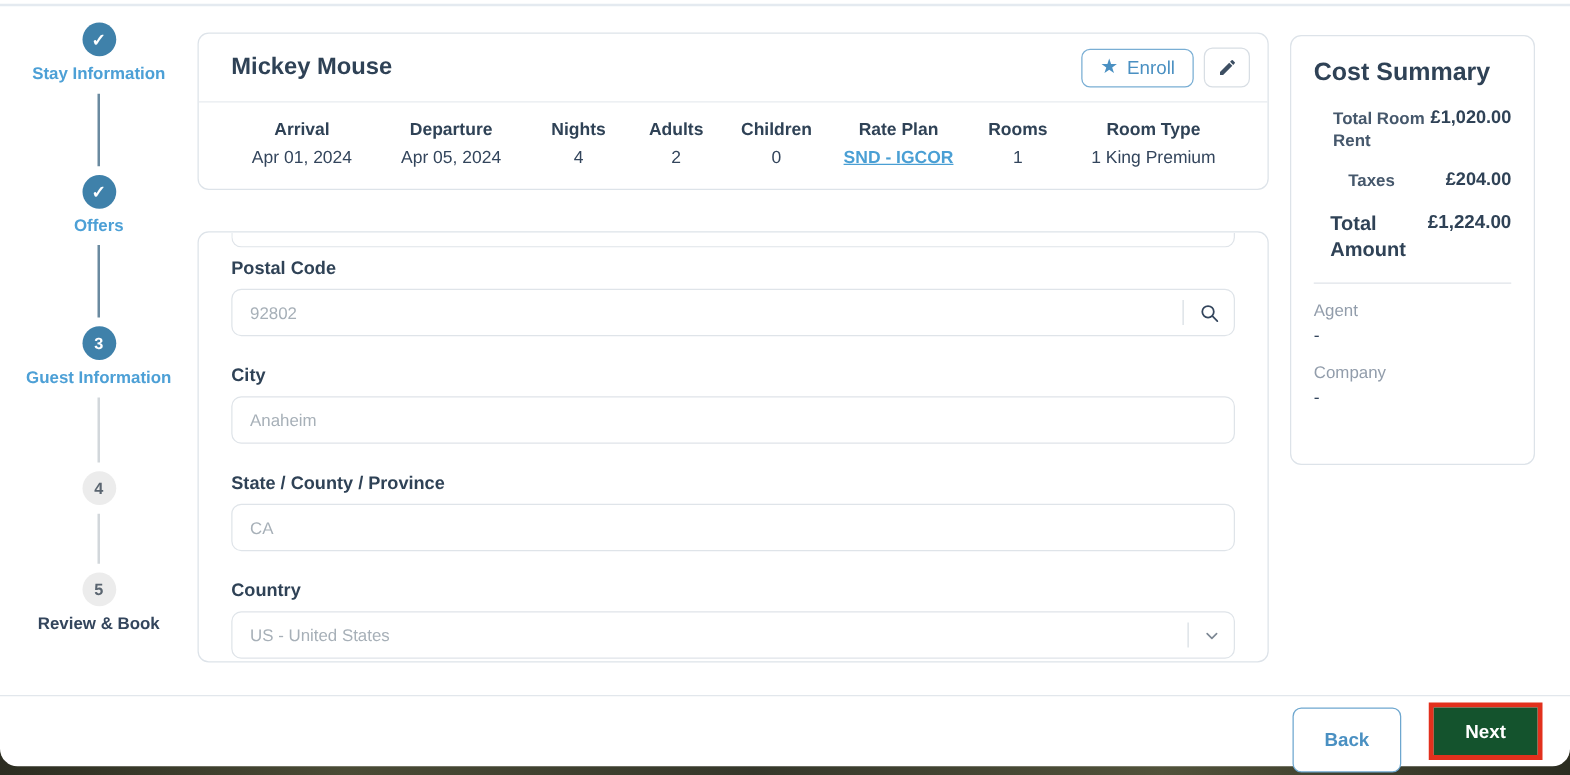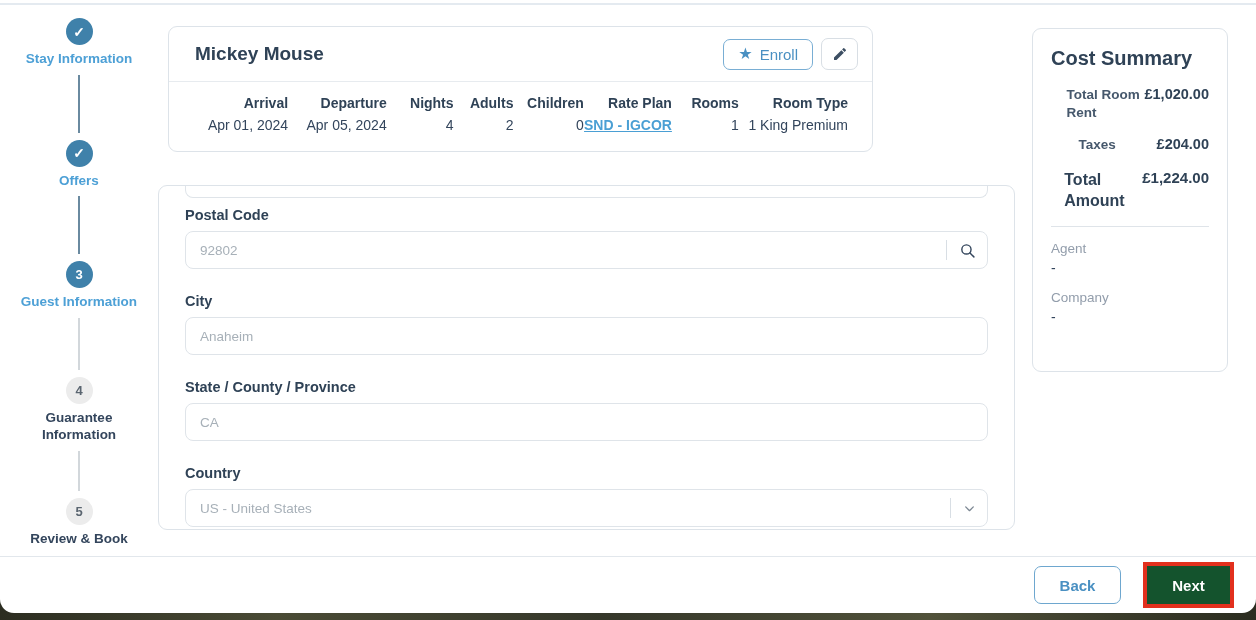--- a/index.html
+++ b/index.html
@@ -30,42 +30,42 @@
   .step.done .step-label, .step.current .step-label { color:#4da0d6; }
   .step.upcoming .step-label { color:#33455c; }
   .connector { width:2px; }
   .connector.done { background:#6a8aa0; height:58px; margin:7px 0; }
   .connector.todo { background:#d2d7db; height:52px; margin:7px 0; }
   .connector.short { height:40px; }
   .check-glyph { font-size:14px; }
 
   
   .card { background:#fff; border:1px solid #dde3e9; border-radius:9px; }
-  .guest-card { position:absolute; left:168px; top:26px; width:705px; }
+  .guest-card { position:absolute; left:158px; top:26px; width:857px; }
   .guest-head { display:flex; align-items:center; padding:11px 14px 11px 26px; }
   .guest-name { font-size:19px; font-weight:bold; color:#2f4256; flex:1; }
   .enroll-btn {
     display:flex; align-items:center; gap:7px;
     border:1.5px solid #79aed4; border-radius:7px; background:#fff;
     padding:6px 14px; cursor:pointer;
   }
   .enroll-star { color:#4a90c2; font-size:16px; line-height:1; }
   .enroll-text { color:#4a90c2; font-size:15px; font-weight:normal; }
   .edit-btn {
     margin-left:8px; width:37px; height:32px;
     border:1px solid #d8dee4; border-radius:7px; background:#fff;
     display:flex; align-items:center; justify-content:center; cursor:pointer;
   }
   .guest-divider { height:1px; background:#e7ebef; }
   .guest-details {
     display:grid;
     grid-template-columns:1.35fr 1.4fr 0.95fr 0.85fr 1fr 1.25fr 0.95fr 1.55fr;
     padding:13px 24px 18px 24px;
   }
-  .detail-cell { text-align:right; }
+  .detail-cell { text-align:center; }
   .detail-label { font-size:14px; font-weight:bold; color:#2f4256; margin-bottom:6px; }
   .detail-value { font-size:14px; color:#33455c; }
   .detail-link { color:#4a9fd4; font-weight:bold; text-decoration:underline; cursor:pointer; }
 
   
   .form-card { position:absolute; left:158px; top:185px; width:857px; height:345px; overflow:hidden; }
   .partial-input {
     height:12px; margin:0 26px;
     border:1px solid #dfe4e9; border-top:none; border-radius:0 0 8px 8px;
   }
@@ -91,21 +91,21 @@
   .sum-value { font-size:14.5px; font-weight:bold; color:#2f4256; text-align:right; }
   .sum-row.total .sum-label { font-size:16px; color:#2f4256; }
   .sum-row.total .sum-value { font-size:15px; }
   .sum-divider { height:1px; background:#dfe4e9; margin:2px 0 14px 0; }
   .party-label { font-size:13.5px; color:#929dab; margin-bottom:4px; }
   .party-value { font-size:14px; color:#33455c; margin-bottom:14px; }
 
   
   .footer-line { position:absolute; left:0; right:0; top:556px; height:1px; background:#e2e7ec; }
   .back-btn {
-    position:absolute; top:566px; right:135px; width:87px; height:38px;
+    position:absolute; top:566px; right:135px; width:87px; height:52px;
     background:#fff; border:1.5px solid #6ea7cf; border-radius:7px;
     color:#4a90c2; font-size:15px; font-weight:bold; cursor:pointer;
     font-family:"Liberation Sans", sans-serif;
   }
   .next-annotation {
     position:absolute; top:562px; right:22px; width:91px; height:46px;
     border:4px solid #e2301d;
     display:flex; align-items:center; justify-content:center;
   }
   .next-btn {
@@ -137,21 +137,20 @@
       <div class="step-label">Offers</div>
     </div>
     <div class="connector done"></div>
     <div class="step current">
       <div class="step-circle">3</div>
       <div class="step-label">Guest Information</div>
     </div>
     <div class="connector todo"></div>
     <div class="step upcoming">
       <div class="step-circle">4</div>
-      <div class="step-label">Guarantee Information</div>
     </div>
     <div class="connector todo short"></div>
     <div class="step upcoming">
       <div class="step-circle">5</div>
       <div class="step-label">Review &amp; Book</div>
     </div>
   </div>
 
   <div class="card guest-card">
     <div class="guest-head">

